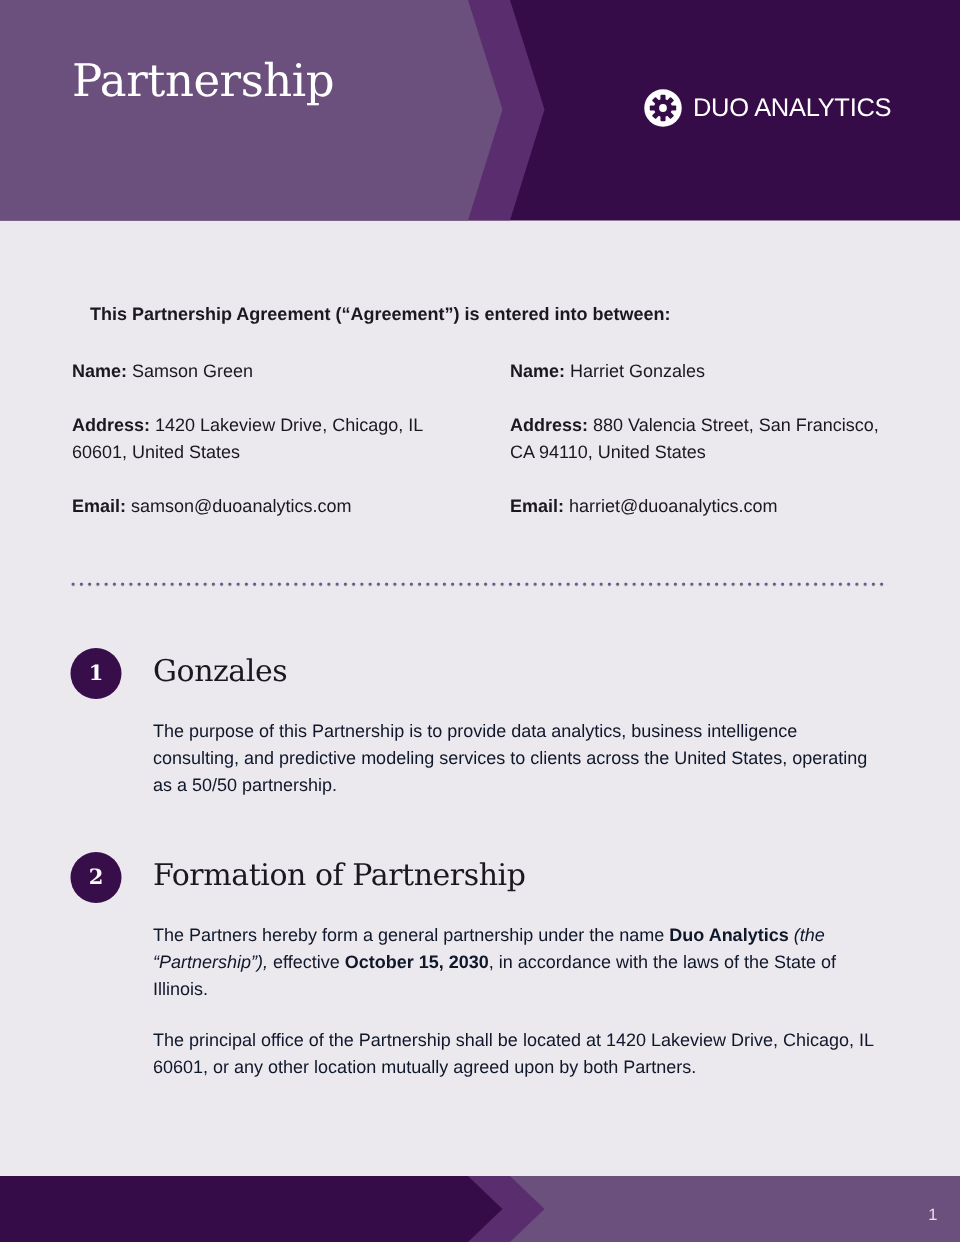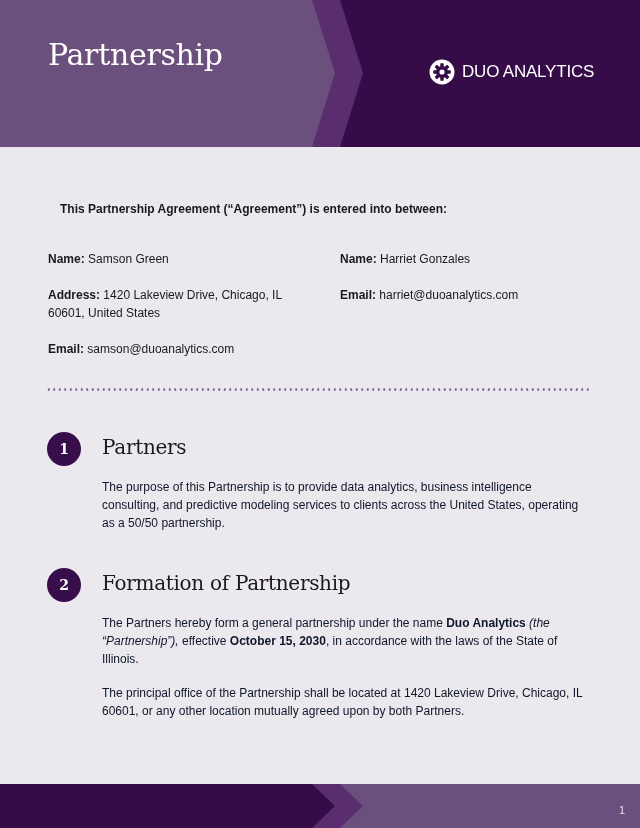--- a/index.html
+++ b/index.html
@@ -6,21 +6,21 @@
   body { width:640px; height:828px; background:#ebe8ee; position:relative; overflow:hidden;
          font-family:"Liberation Sans", sans-serif; color:#1c1820; }
   .header { position:absolute; left:0; top:0; width:640px; height:147px; overflow:hidden; background:#360c48; }
   .header svg.bg { position:absolute; left:0; top:0; }
   .title { position:absolute; left:48px; top:36px; margin:0; font-family:"DejaVu Serif", serif;
            font-weight:normal; font-size:30px; line-height:38px; color:#ffffff; letter-spacing:-0.3px; }
   .brand { position:absolute; left:429px; top:59px; display:flex; align-items:center; gap:7px; color:#fff; }
   .brand-name { font-family:"Liberation Sans", sans-serif; font-size:17px; letter-spacing:-0.2px; }
   .intro { position:absolute; left:48px; top:190px; font-size:12px; font-weight:bold; margin:12px; }
   .party { position:absolute; width:250px; font-size:12px; line-height:18px; }
-  .party p { margin:12px 0 18px 0; }
+  .party p { margin:0 0 18px 0; }
   .party b { font-weight:bold; }
   .party-1 { left:48px; top:238px; }
   .party-2 { left:340px; top:238px; width:250px; }
   .divider { position:absolute; left:46px; top:388px; width:546px; height:3px;
              background-image:radial-gradient(circle, #6a5a90 1px, transparent 1.3px);
              background-size:5.5px 3px; background-repeat:repeat-x; }
   .section { position:absolute; left:47px; width:545px; }
   .num { position:absolute; left:0; top:0; width:34px; height:34px; border-radius:50%; background:#370d4a;
          color:#fff; font-family:"DejaVu Serif", serif; font-weight:bold; font-size:14px;
          display:flex; align-items:center; justify-content:center; }
@@ -68,28 +68,29 @@
 <p class="intro">This Partnership Agreement (“Agreement”) is entered into between:</p>
 
 <div class="party party-1">
   <p><b>Name:</b> <span>Samson Green</span></p>
   <p><b>Address:</b> <span>1420 Lakeview Drive, Chicago, IL 60601, United States</span></p>
   <p><b>Email:</b> <span>samson@duoanalytics.com</span></p>
 </div>
 
 <div class="party party-2">
   <p><b>Name:</b> <span>Harriet Gonzales</span></p>
+  <p><b>Address:</b> <span>880 Valencia Street, San Francisco, CA 94110, United States</span></p>
   <p><b>Email:</b> <span>harriet@duoanalytics.com</span></p>
 </div>
 
 <div class="divider"></div>
 
 <div class="section sec-1">
   <div class="num">1</div>
-  <h2 class="sec-title">Partners</h2>
+  <h2 class="sec-title">Gonzales</h2>
   <div class="sec-body">
     <p>The purpose of this Partnership is to provide data analytics, business intelligence consulting, and predictive modeling services to clients across the United States, operating as a 50/50 partnership.</p>
   </div>
 </div>
 
 <div class="section sec-2">
   <div class="num">2</div>
   <h2 class="sec-title">Formation of Partnership</h2>
   <div class="sec-body">
     <p><span>The Partners hereby form a general partnership under the name </span><b>Duo Analytics</b><i> (the “Partnership”),</i><span> effective </span><b>October 15, 2030</b><span>, in accordance with the laws of the State of Illinois.</span></p>

